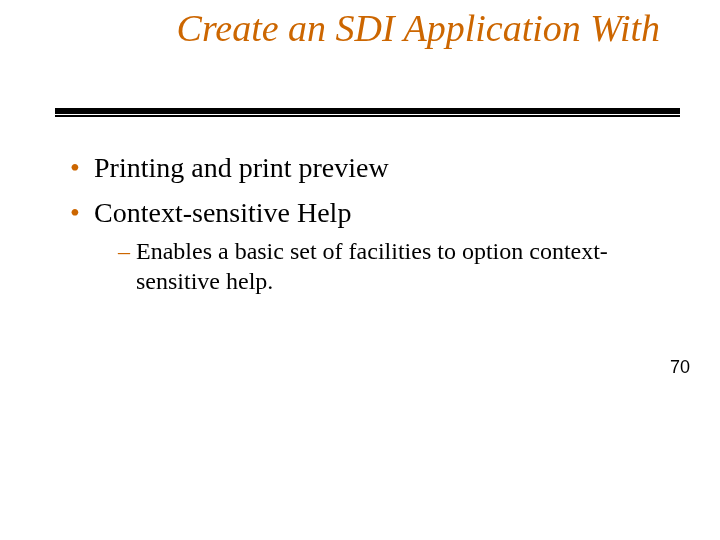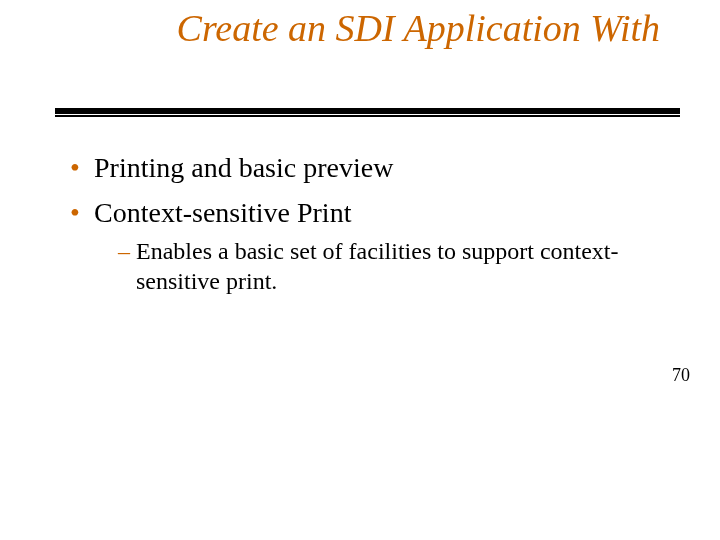--- a/index.html
+++ b/index.html
@@ -68,47 +68,47 @@
     margin: 2px 0 18px 48px;
     text-indent: -18px;
     padding-left: 18px;
   }
   .lvl2 .dash {
     color: #cc6600;
   }
   .pagenum {
     position: absolute;
     right: 30px;
-    bottom: 2px;
+    bottom: 10px;
     font-size: 18px;
-    font-family: Liberation Serif, serif;
+    font-family: Liberation Sans, sans-serif;
   }
 </style>
 </head>
 <body>
 
 <div class="slide">
 
   <div class="title">
     <span>Create an SDI Application With</span><br>
   </div>
 
   <div class="rule"></div>
 
   <div class="body">
 
     <div class="lvl1">
-      <span class="bullet">•</span><span>Printing and basic preview</span>
+      <span class="bullet">•</span><span>Printing and print preview</span>
     </div>
 
     <div class="lvl1">
-      <span class="bullet">•</span><span>Context-sensitive Print</span>
+      <span class="bullet">•</span><span>Context-sensitive Help</span>
     </div>
     <div class="lvl2">
-      <span class="dash">– </span><span>Enables a basic set of facilities to support context-sensitive print.</span>
+      <span class="dash">– </span><span>Enables a basic set of facilities to option context-sensitive help.</span>
     </div>
 
 
   </div>
 
   <div class="pagenum">70</div>
 
 </div>
 
 </body></html>

